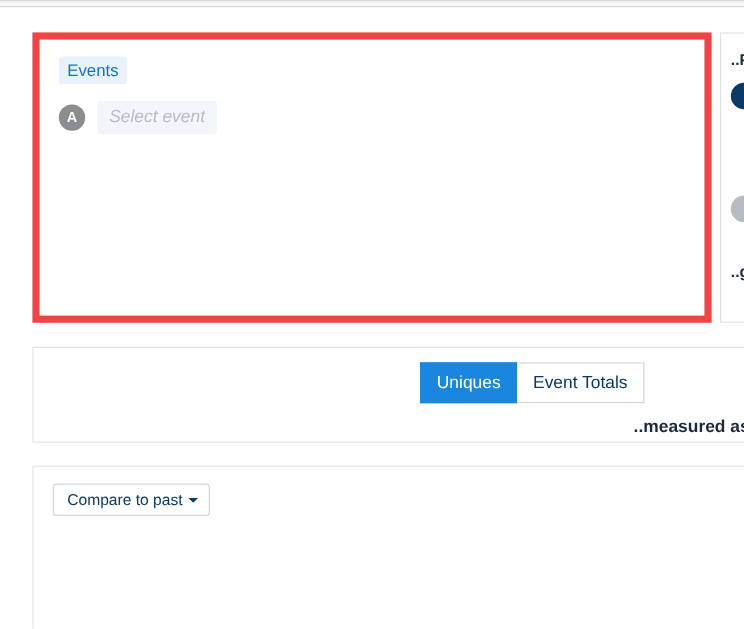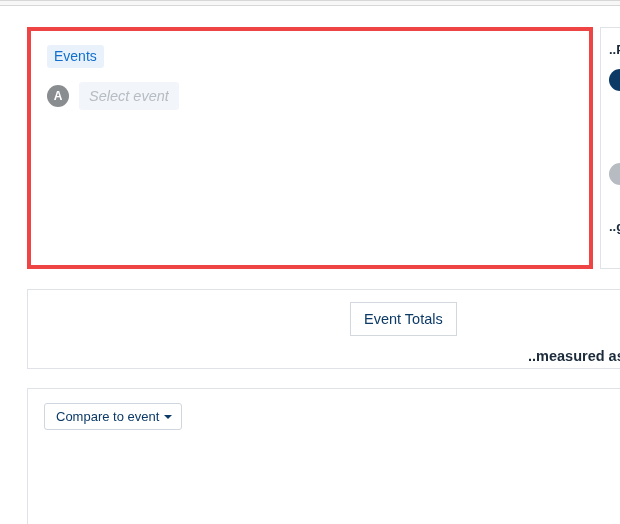--- a/index.html
+++ b/index.html
@@ -15,21 +15,21 @@
   .topbar {
     position: absolute; left: 0; top: 0; width: 624px; height: 6px;
     background: #f7f7f7;
     border-top: 1px solid #d7d7d7;
     border-bottom: 1px solid #d7d7d7;
   }
   .events-panel {
     position: absolute;
     left: 27px; top: 27px;
     width: 566px; height: 242px;
-    border: 4px solid #ef4444;
+    border: 6px solid #ef4444;
     background: #fff;
     padding: 14px 16px;
   }
   .events-pill {
     display: inline-block;
     background: #e9f2fb;
     color: #1170cf;
     font-size: 14px;
     padding: 3px 7px 4px;
     border-radius: 3px;
@@ -101,21 +101,21 @@
   }
   .tab {
     border: 1px solid #d3d8de;
     padding: 8px 13px;
     font-size: 14.5px;
     color: #0c3a66;
     background: #fff;
     cursor: pointer;
     white-space: nowrap;
   }
-  .tab + .tab { border-left: none; border-radius: 11px; }
+  .tab + .tab { border-left: none; }
   .tab.active {
     background: #1a86e0;
     border-color: #1a86e0;
     color: #fff;
     font-weight: 500;
   }
   .measured {
     margin-top: 12px;
     margin-left: 500px;
     font-size: 14.5px;
@@ -167,26 +167,27 @@
 
   <div class="side-panel">
     <div class="side-line1">..P</div>
     <div class="side-circle-dark"></div>
     <div class="side-circle-grey"></div>
     <div class="side-line2">..g</div>
   </div>
 
   <div class="metrics-panel">
     <div class="tabs">
+      <div class="tab active">Uniques</div>
       <div class="tab">Event Totals</div>
 
     </div>
     <div class="measured">..measured as uniq</div>
   </div>
 
   <div class="compare-panel">
     <button class="compare-btn">
-      <span>Compare to event</span>
+      <span>Compare to past</span>
       <span class="chev"></span>
     </button>
   </div>
 
 </div>
 
 </body></html>

